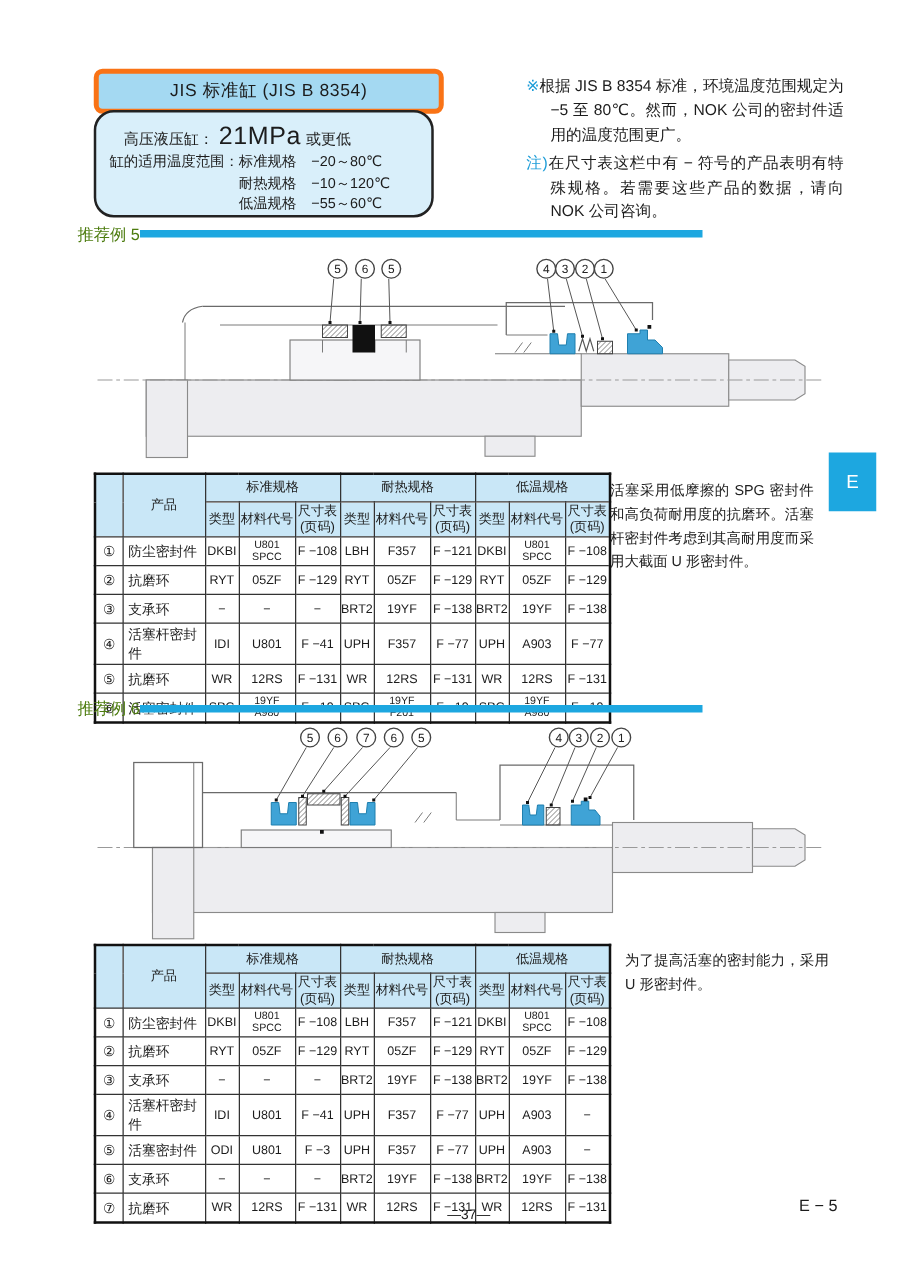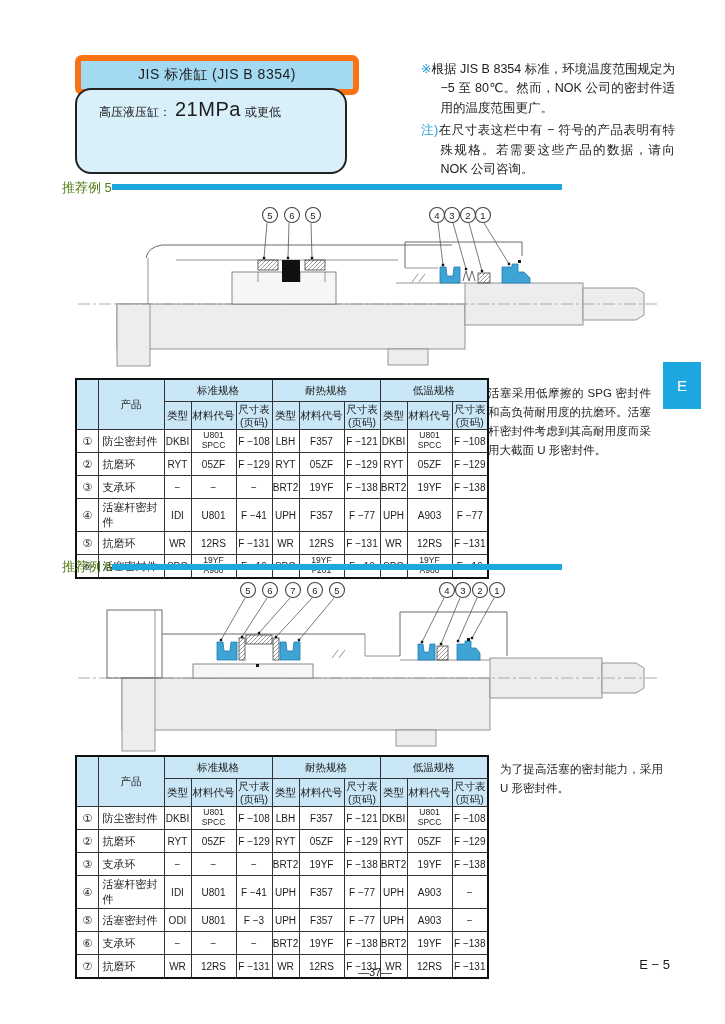--- a/index.html
+++ b/index.html
@@ -2,21 +2,21 @@
 <html><head>
 <meta charset="utf-8">
 <style>
   html,body{margin:0;padding:0;background:#fff;}
   .page{position:relative;width:725px;height:1024px;background:#ffffff;overflow:hidden;
         font-family:"Liberation Sans","DejaVu Sans",sans-serif;color:#1c1c1c;}
   .abs{position:absolute;}
 
   
   .jis-title{left:75px;top:55px;width:272px;height:28px;background:#a4d9f2;
-    border:6px solid #f97316;border-radius:7px;display:flex;align-items:center;justify-content:center;
+    border:4px solid #f97316;border-radius:7px;display:flex;align-items:center;justify-content:center;
     font-size:14px;letter-spacing:.5px;}
   .spec-box{left:75px;top:88px;width:272px;height:86px;background:#d9effa;
     border:2px solid #222;border-radius:16px;padding:6px 8px 4px 10px;box-sizing:border-box;}
   .spec-l1{display:flex;align-items:baseline;margin:2px 0 1px 12px;font-size:12px;}
   .spec-l1 .big{font-size:20px;letter-spacing:.5px;margin:0 4px;}
   .spec-grid{display:grid;grid-template-columns:104px 58px auto;font-size:11.5px;line-height:1.45;}
   .spec-grid .pfx{text-align:right;}
   .spec-grid .nm{text-align:left;}
   .hnotes{left:385px;top:60px;width:290px;font-size:12.5px;line-height:1.55;text-align:justify;}
   .hnote{padding-left:1.55em;text-indent:-1.55em;margin-bottom:3px;margin-left:36px;}
@@ -71,20 +71,31 @@
 
   <div class="abs jis-title">
     <span>JIS 标准缸 (JIS B 8354)</span>
   </div>
 
   <div class="abs spec-box">
     <div class="spec-l1">
       <span>高压液压缸：</span>
       <span class="big">21MPa</span>
       <span>或更低</span>
+    </div>
+    <div class="spec-grid">
+      <span class="pfx">缸的适用温度范围：</span>
+      <span class="nm">标准规格</span>
+      <span>−20～80℃</span>
+      <span class="pfx"></span>
+      <span class="nm">耐热规格</span>
+      <span>−10～120℃</span>
+      <span class="pfx"></span>
+      <span class="nm">低温规格</span>
+      <span>−55～60℃</span>
     </div>
   </div>
 
   <div class="abs hnotes">
     <div class="hnote"><span class="mk">※</span><span>根据 JIS B 8354 标准，环境温度范围规定为 −5 至 80℃。然而，NOK 公司的密封件适用的温度范围更广。</span></div>
     <div class="hnote"><span class="mk">注)</span><span>在尺寸表这栏中有 − 符号的产品表明有特殊规格。若需要这些产品的数据，请向 NOK 公司咨询。</span></div>
   </div>
 
   <div class="abs sec-label" style="left:62px;top:179px;">推荐例 5</div>
   <div class="abs sec-bar" style="left:112px;top:184px;width:450px;"></div>

